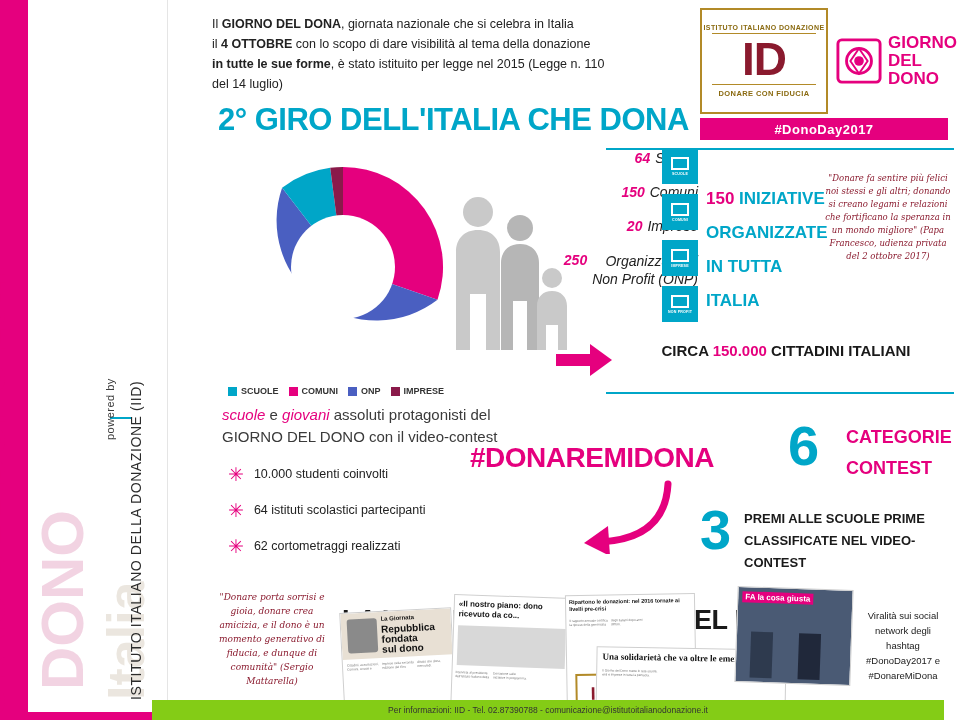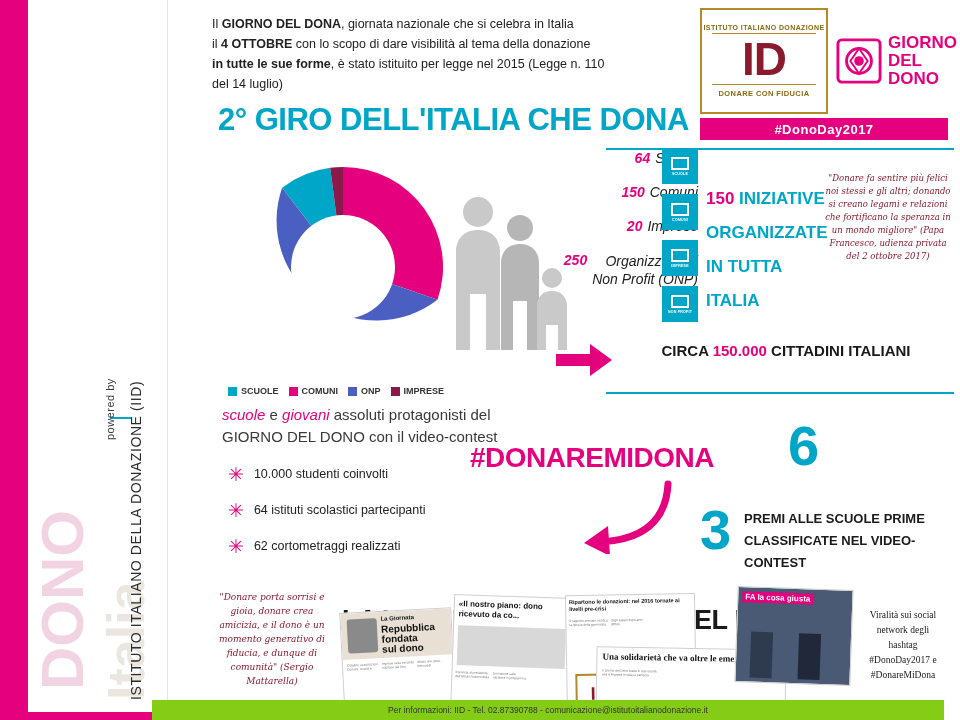--- a/index.html
+++ b/index.html
@@ -206,21 +206,21 @@
   .clip3 { left: 566px; top: 594px; width: 130px; height: 126px; transform: rotate(-1deg); }
   .clip4 { left: 596px; top: 648px; width: 190px; height: 72px; transform: rotate(1deg); }
   .clip5 { left: 736px; top: 588px; width: 116px; height: 96px; transform: rotate(2deg); }
 
   .mini-txt { font-size: 3.2px; line-height: 4.4px; color: #777; }
   .mini-col { column-count: 3; column-gap: 3px; }
 
   
   .viral {
     position: absolute; left: 850px; top: 608px; width: 106px;
-    font-family: Liberation Serif, serif;
+    font-family: Liberation Sans, sans-serif;
     font-size: 9.5px; line-height: 15px; color: #1a1a1a; text-align: center;
   }
 
   
   .footer {
     position: absolute; left: 152px; top: 700px; width: 792px; height: 20px;
     display: flex; align-items: center; justify-content: center;
     font-size: 8.5px; color: #333; background: #84cc16;
   }
   .bottom-strip { position: absolute; left: 0; top: 712px; width: 168px; height: 8px; background:#e5007e; }
@@ -410,20 +410,24 @@
 
   <div class="hash-big">#DONAREMIDONA</div>
   <div class="curve-arrow">
     <svg viewBox="0 0 120 76" width="120" height="76">
       <path d="M112 6 C110 44 86 62 44 64" stroke="#e5007e" stroke-width="7" fill="none" stroke-linecap="round"></path>
       <path d="M52 48 L28 65 L54 78 Z" fill="#e5007e"></path>
     </svg>
   </div>
 
   <div class="six">6</div>
+  <div class="six-lab">
+    <div>CATEGORIE</div>
+    <div>CONTEST</div>
+  </div>
 
   <div class="three">3</div>
   <div class="three-lab">
     <div>PREMI ALLE SCUOLE PRIME</div>
     <div>CLASSIFICATE NEL VIDEO-CONTEST</div>
   </div>
 
   <div class="visib">LA VISIBILITÀ MEDIATICA DEL DONO</div>
 
   <div class="matt">"Donare porta sorrisi e gioia, donare crea amicizia, e il dono è un momento generativo di fiducia, e dunque di comunità" (Sergio Mattarella)</div>

